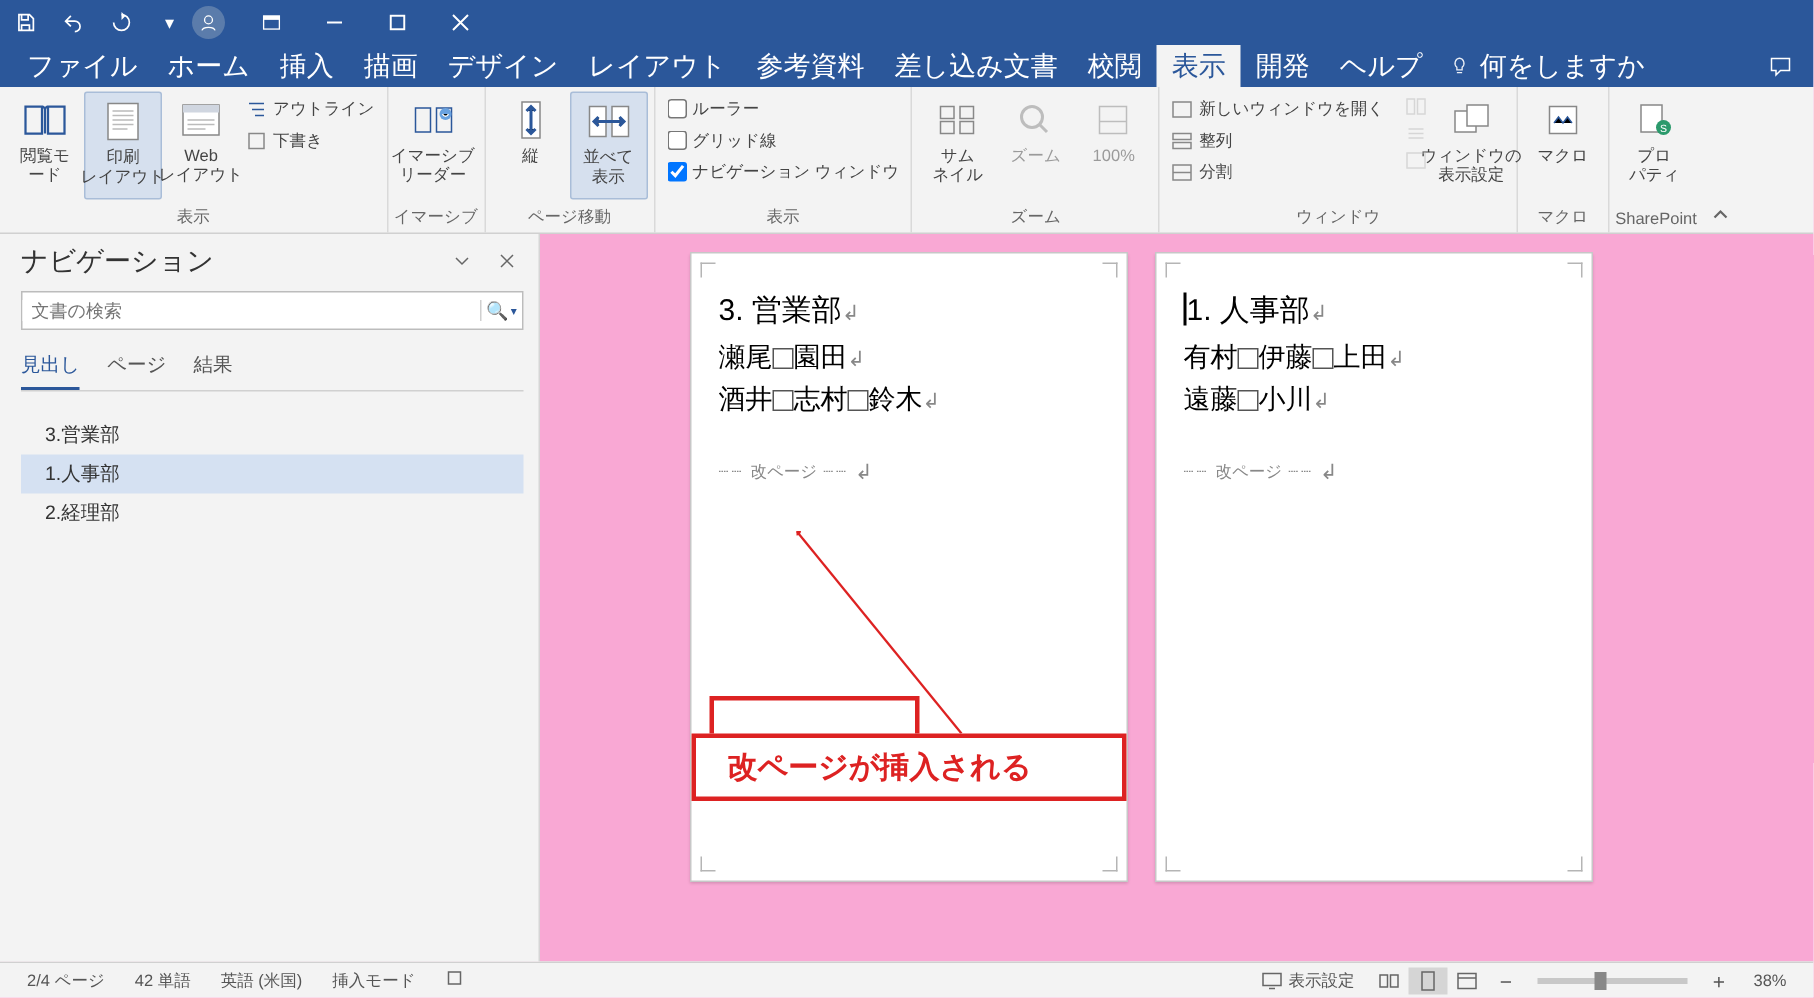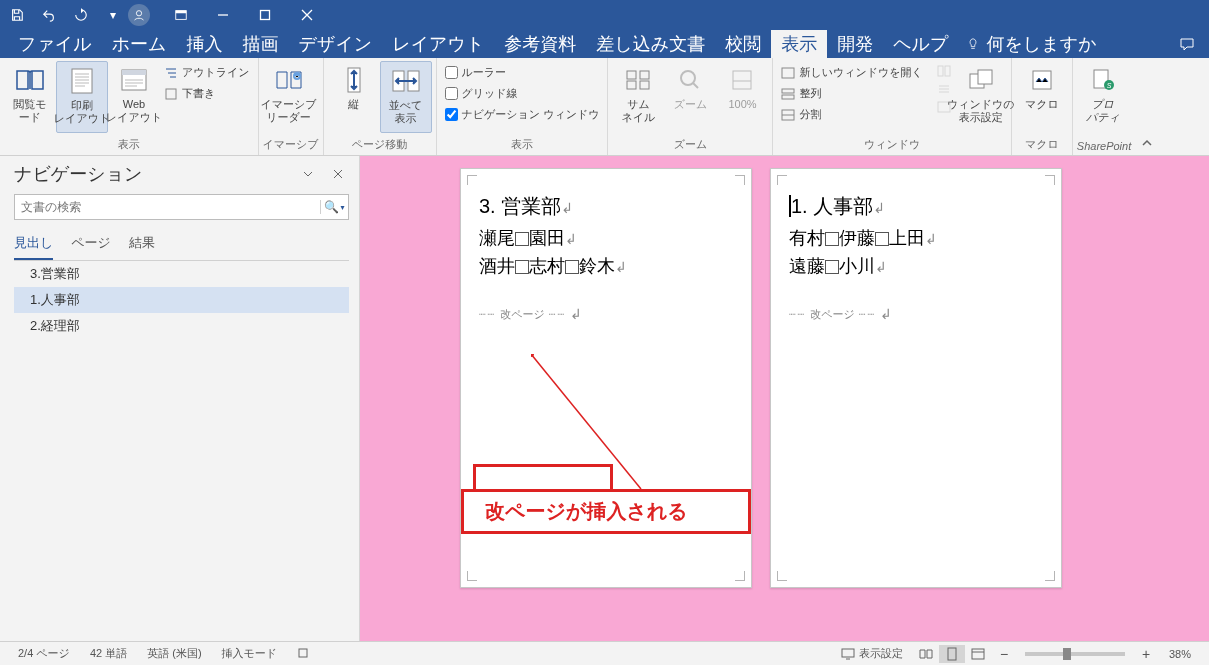--- a/index.html
+++ b/index.html
@@ -36,21 +36,21 @@
 
     .workarea { display: flex; height: calc(665px - 30px - 28px - 98px - 24px); background: #f9a8d4; }
 
     .navpane { width: 360px; background: #f3f3f3; border-right: 1px solid #d5d5d5; display: flex; flex-direction: column; padding: 6px 10px 10px 14px; font-size: 13px; color: #333; }
     .navpane .hdr { display: flex; align-items: center; margin-bottom: 8px; }
     .navpane .hdr .title { font-size: 18px; color: #333; flex: 1; }
     .navpane .hdr .ico { width: 22px; height: 22px; display: flex; align-items: center; justify-content: center; cursor: pointer; }
     .navpane .search { display: flex; border: 1px solid #bcbcbc; background: #fff; height: 26px; align-items: center; margin-bottom: 10px; }
     .navpane .search input { flex: 1; border: none; outline: none; padding: 0 6px; font-size: 12px; }
     .navpane .search .sbtn { width: 28px; border-left: 1px solid #d0d0d0; color: #2b579a; display: flex; align-items: center; justify-content: center; cursor: pointer; font-size: 12px; gap: 1px; }
-    .navpane .tabs { display: flex; gap: 18px; border-bottom: 1px solid #d0d0d0; margin-bottom: 0; font-size: 13px; }
+    .navpane .tabs { display: flex; gap: 18px; border-bottom: 1px solid #d0d0d0; margin-bottom: 16px; font-size: 13px; }
     .navpane .tabs .ntab { padding: 4px 0 6px 0; cursor: pointer; color: #555; }
     .navpane .tabs .ntab.active { color: #2b579a; border-bottom: 2px solid #2b579a; }
     .navpane .list { display: flex; flex-direction: column; }
     .navpane .list .item { padding: 4px 6px 4px 16px; cursor: pointer; border-radius: 0; }
     .navpane .list .item.sel { background: #d5e1f2; }
 
     .docarea { flex: 1; overflow: auto; padding: 12px 0 0 0; position: relative; }
     .pages { display: flex; gap: 18px; margin-left: 100px; }
     .page { width: 292px; height: 420px; background: #fff; border: 1px solid #c7c7c7; box-shadow: 0 1px 2px rgba(0,0,0,.15); position: relative; padding: 24px 18px; }
     .page .corner { position: absolute; width: 10px; height: 10px; border: 1px solid #b5b5b5; }
@@ -373,21 +373,21 @@
               <rect x="3" y="3" width="18" height="18" fill="#fff" stroke="#888"></rect>
               <path stroke="#2b579a" d="M6 14l3-4 3 4 3-4 3 4"></path>
             </svg>
           </span>
         <span>マクロ</span>
       </div>
     </div>
     <div class="label">マクロ</div>
   </div>
 
-  <div class="group" style="border-right:none;font-style:italic;">
+  <div class="group" style="border-right:none;">
     <div class="body">
       <div class="rbtn large">
         <span class="ico">
             <svg width="24" height="24" viewBox="0 0 24 24">
               <rect x="3" y="2" width="14" height="18" fill="#fff" stroke="#888"></rect>
               <circle cx="18" cy="17" r="5" fill="#2b9a6c"></circle>
               <text x="18" y="20" font-size="7" fill="#fff" text-anchor="middle">S</text>
             </svg>
           </span>
         <span style="white-space:pre;">プロ

